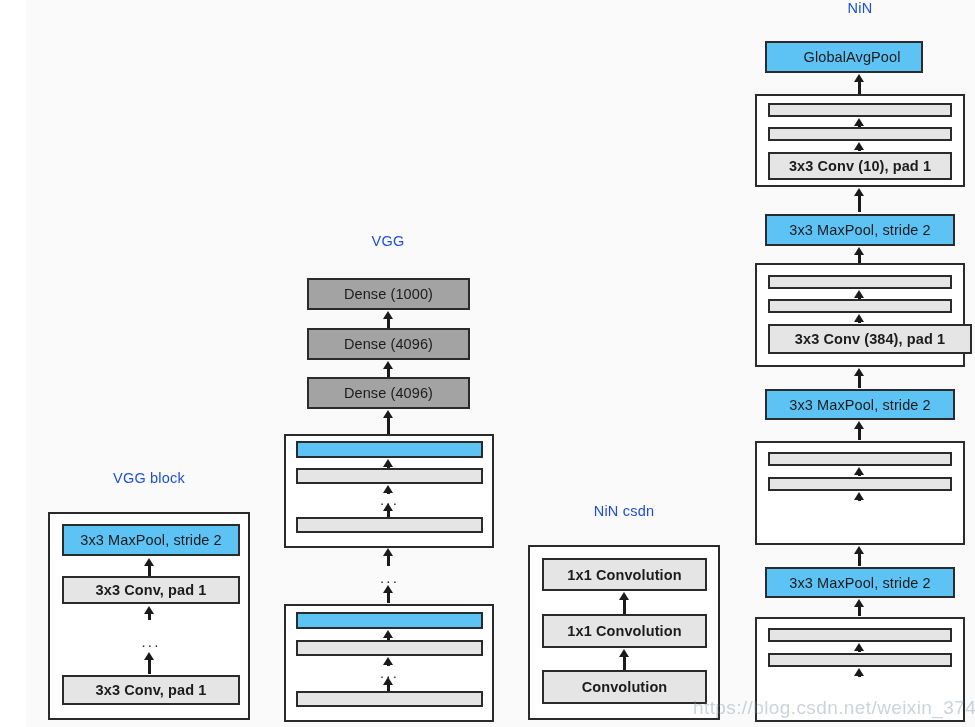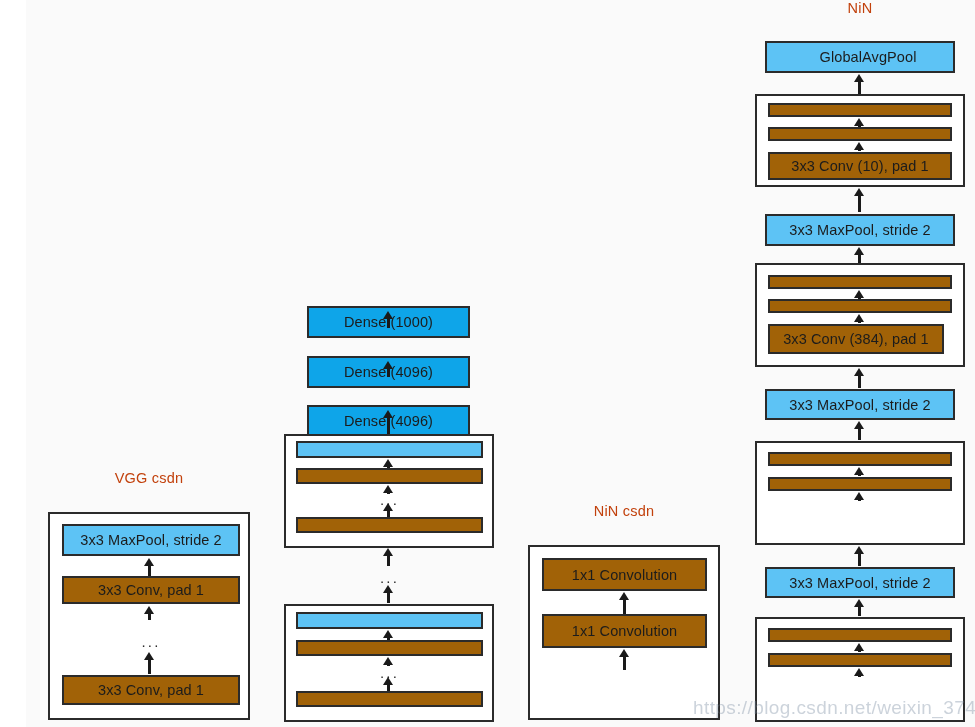--- a/index.html
+++ b/index.html
@@ -26,40 +26,40 @@
     position: absolute;
     left: 0; top: 0;
     width: 26px; height: 727px;
     background: #ffffff;
   }
 
   .diagram-title {
     position: absolute;
     text-align: center;
     font-size: 14.5px;
-    color: #c2410c;
+    color: #1d4ed8;
     letter-spacing: 0.2px;
     white-space: nowrap;
   }
 
   
   .node {
     position: absolute;
     box-sizing: border-box;
     border: 2px solid #2b2b2b;
     display: flex;
     align-items: center;
     justify-content: center;
     font-size: 14.5px;
     color: #1c1c1c;
     white-space: nowrap;
     letter-spacing: 0.1px;
   }
-  .node.white  { background: #0ea5e9; margin-top: 28px; }
-  .node.light  { background: #a16207; }
+  .node.white  { background: #a3a3a3; }
+  .node.light  { background: #e5e5e5; font-weight: bold; }
   .node.dark   { background: #5dc3f5; }
 
   
   .group {
     position: absolute;
     box-sizing: border-box;
     border: 2px solid #2b2b2b;
     background: #ffffff;
   }
 
@@ -105,21 +105,21 @@
     pointer-events: none;
   }
 </style>
 </head>
 <body>
 
 <div id="canvas">
 
   <div class="white-strip"></div>
 
-  <div class="diagram-title" style="left:48px; top:470px; width:202px;">VGG csdn</div>
+  <div class="diagram-title" style="left:48px; top:470px; width:202px;">VGG block</div>
 
   <div class="group" style="left:48px; top:512px; width:202px; height:208px;"></div>
 
   <div class="node dark" style="left:62px; top:524px; width:178px; height:32px;">3x3 MaxPool, stride 2</div>
   <div class="arrow" style="left:144px; top:558px; height:18px;">
     <div class="head"></div>
       <div class="shaft"></div>
   </div>
 
   <div class="node light" style="left:62px; top:576px; width:178px; height:28px;">3x3 Conv, pad 1</div>
@@ -129,20 +129,21 @@
   </div>
 
   <div class="dots" style="left:62px; top:634px; width:178px;">...</div>
 
   <div class="arrow" style="left:144px; top:652px; height:22px;">
     <div class="head"></div>
       <div class="shaft"></div>
   </div>
   <div class="node light" style="left:62px; top:675px; width:178px; height:30px;">3x3 Conv, pad 1</div>
 
+  <div class="diagram-title" style="left:288px; top:233px; width:200px;">VGG</div>
 
   <div class="node white" style="left:307px; top:278px; width:163px; height:32px;">Dense (1000)</div>
   <div class="arrow" style="left:383px; top:311px; height:17px;">
     <div class="head"></div>
       <div class="shaft"></div>
   </div>
 
   <div class="node white" style="left:307px; top:328px; width:163px; height:32px;">Dense (4096)</div>
   <div class="arrow" style="left:383px; top:361px; height:16px;">
     <div class="head"></div>
@@ -210,24 +211,25 @@
     <div class="head"></div>
       <div class="shaft"></div>
   </div>
 
   <div class="node light" style="left:542px; top:614px; width:165px; height:34px;">1x1 Convolution</div>
   <div class="arrow" style="left:619px; top:649px; height:21px;">
     <div class="head"></div>
       <div class="shaft"></div>
   </div>
 
+  <div class="node light" style="left:542px; top:670px; width:165px; height:34px;">Convolution</div>
 
   <div class="diagram-title" style="left:760px; top:0px; width:200px;">NiN</div>
 
-  <div class="node dark" style="left:765px; top:41px; width:190px; height:32px;padding-left:16px;">GlobalAvgPool</div>
+  <div class="node dark" style="left:765px; top:41px; width:158px; height:32px;padding-left:16px;">GlobalAvgPool</div>
   <div class="arrow" style="left:854px; top:74px; height:20px;">
     <div class="head"></div>
       <div class="shaft"></div>
   </div>
 
   <div class="group" style="left:755px; top:94px; width:210px; height:93px;"></div>
   <div class="node light" style="left:768px; top:103px; width:184px; height:14px;"></div>
   <div class="arrow" style="left:854px; top:118px; height:9px;">
     <div class="head"></div>
       <div class="shaft"></div>
@@ -254,21 +256,21 @@
   <div class="node light" style="left:768px; top:275px; width:184px; height:14px;"></div>
   <div class="arrow" style="left:854px; top:290px; height:9px;">
     <div class="head"></div>
       <div class="shaft"></div>
   </div>
   <div class="node light" style="left:768px; top:299px; width:184px; height:14px;"></div>
   <div class="arrow" style="left:854px; top:314px; height:9px;">
     <div class="head"></div>
       <div class="shaft"></div>
   </div>
-  <div class="node light" style="left:768px; top:324px; width:176px; height:30px;">3x3 Conv (384), pad 1</div>
+  <div class="node light" style="left:768px; top:324px; width:204px; height:30px;">3x3 Conv (384), pad 1</div>
 
   <div class="arrow" style="left:854px; top:368px; height:20px;">
     <div class="head"></div>
       <div class="shaft"></div>
   </div>
 
   <div class="node dark" style="left:765px; top:389px; width:190px; height:31px;">3x3 MaxPool, stride 2</div>
   <div class="arrow" style="left:854px; top:421px; height:19px;">
     <div class="head"></div>
       <div class="shaft"></div>

